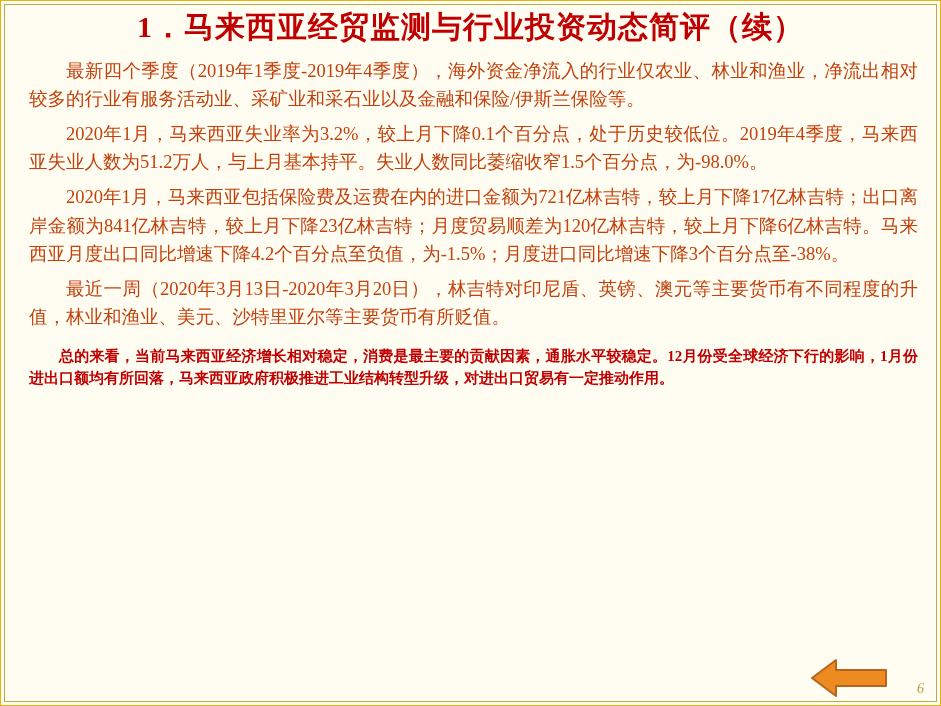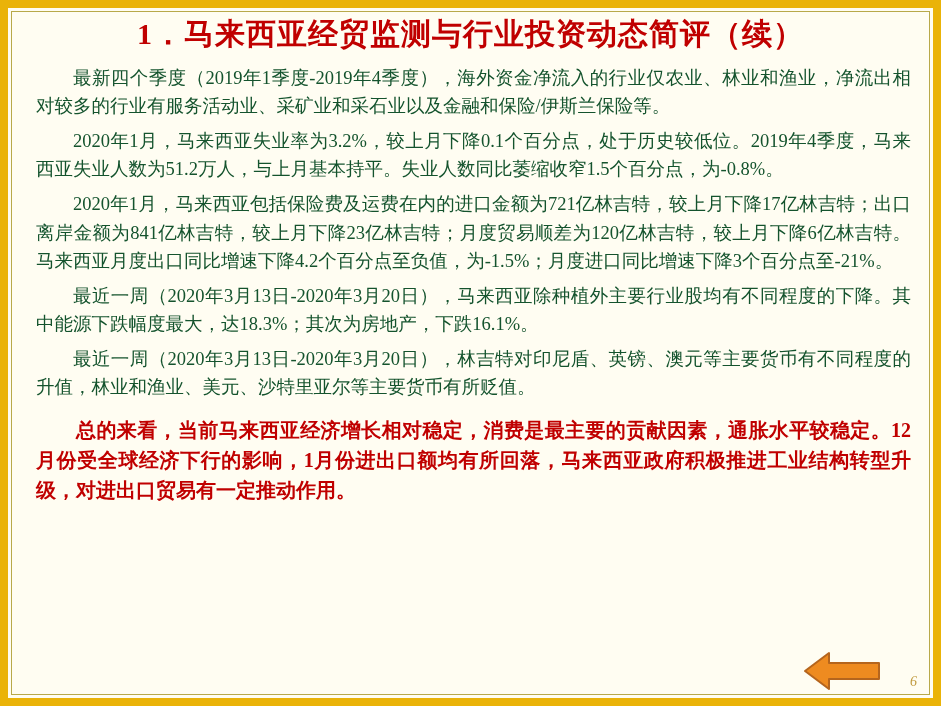--- a/index.html
+++ b/index.html
@@ -10,21 +10,21 @@
     width: 941px;
     height: 706px;
     background: #fffdf2;
     font-family: "Liberation Serif", "DejaVu Serif", serif;
     overflow: hidden;
     position: relative;
   }
   .slide {
     position: absolute;
     inset: 0;
-    border: 8px solid #eab308;
+    border: 1px solid #eab308;
     box-sizing: border-box;
     background: #fffdf2;
   }
   .inner-frame {
     position: absolute;
     inset: 3px;
     border: 1px solid #b8a94a;
     box-sizing: border-box;
     pointer-events: none;
   }
@@ -46,30 +46,30 @@
     top: 56px;
     left: 28px;
     right: 22px;
     bottom: 14px;
   }
   p.para {
     margin: 0 0 7px 0;
     text-indent: 2em;
     font-size: 18.5px;
     line-height: 1.52;
-    color: #14532d;
+    color: #c2410c;
     text-align: justify;
     font-family: "Liberation Serif", "DejaVu Serif", serif;
   }
   p.para.summary {
     color: #c00000;
     font-weight: bold;
     margin-top: 14px;
     line-height: 1.5;
-    font-size: 20px;
+    font-size: 15px;
   }
   .page-number {
     position: absolute;
     right: 16px;
     bottom: 8px;
     color: #c09a3e;
     font-size: 14px;
     font-style: italic;
     font-family: "Liberation Serif", "DejaVu Serif", serif;
   }
@@ -85,23 +85,22 @@
 </head>
 <body>
 
 <div class="slide">
   <div class="inner-frame"></div>
 
   <div class="title">1．马来西亚经贸监测与行业投资动态简评（续）</div>
 
   <div class="body-area">
     <p class="para">最新四个季度（2019年1季度-2019年4季度），海外资金净流入的行业仅农业、林业和渔业，净流出相对较多的行业有服务活动业、采矿业和采石业以及金融和保险/伊斯兰保险等。</p>
-    <p class="para">2020年1月，马来西亚失业率为3.2%，较上月下降0.1个百分点，处于历史较低位。2019年4季度，马来西亚失业人数为51.2万人，与上月基本持平。失业人数同比萎缩收窄1.5个百分点，为-0.8%。</p>
-    <p class="para">2020年1月，马来西亚包括保险费及运费在内的进口金额为721亿林吉特，较上月下降17亿林吉特；出口离岸金额为841亿林吉特，较上月下降23亿林吉特；月度贸易顺差为120亿林吉特，较上月下降6亿林吉特。马来西亚月度出口同比增速下降4.2个百分点至负值，为-1.5%；月度进口同比增速下降3个百分点至-21%。</p>
-    <p class="para">最近一周（2020年3月13日-2020年3月20日），马来西亚除种植外主要行业股均有不同程度的下降。其中能源下跌幅度最大，达18.3%；其次为房地产，下跌16.1%。</p>
+    <p class="para">2020年1月，马来西亚失业率为3.2%，较上月下降0.1个百分点，处于历史较低位。2019年4季度，马来西亚失业人数为51.2万人，与上月基本持平。失业人数同比萎缩收窄1.5个百分点，为-98.0%。</p>
+    <p class="para">2020年1月，马来西亚包括保险费及运费在内的进口金额为721亿林吉特，较上月下降17亿林吉特；出口离岸金额为841亿林吉特，较上月下降23亿林吉特；月度贸易顺差为120亿林吉特，较上月下降6亿林吉特。马来西亚月度出口同比增速下降4.2个百分点至负值，为-1.5%；月度进口同比增速下降3个百分点至-38%。</p>
     <p class="para">最近一周（2020年3月13日-2020年3月20日），林吉特对印尼盾、英镑、澳元等主要货币有不同程度的升值，林业和渔业、美元、沙特里亚尔等主要货币有所贬值。</p>
     <p class="para summary">总的来看，当前马来西亚经济增长相对稳定，消费是最主要的贡献因素，通胀水平较稳定。12月份受全球经济下行的影响，1月份进出口额均有所回落，马来西亚政府积极推进工业结构转型升级，对进出口贸易有一定推动作用。</p>
   </div>
 
   <div class="arrow-wrap">
     <svg width="78" height="42" viewBox="0 0 78 42" xmlns="http://www.w3.org/2000/svg">
       <polygon points="2,21 26,3 26,13 76,13 76,29 26,29 26,39" fill="#ee8b20" stroke="#b5651d" stroke-width="2" stroke-linejoin="round"></polygon>
     </svg>
   </div>
 

